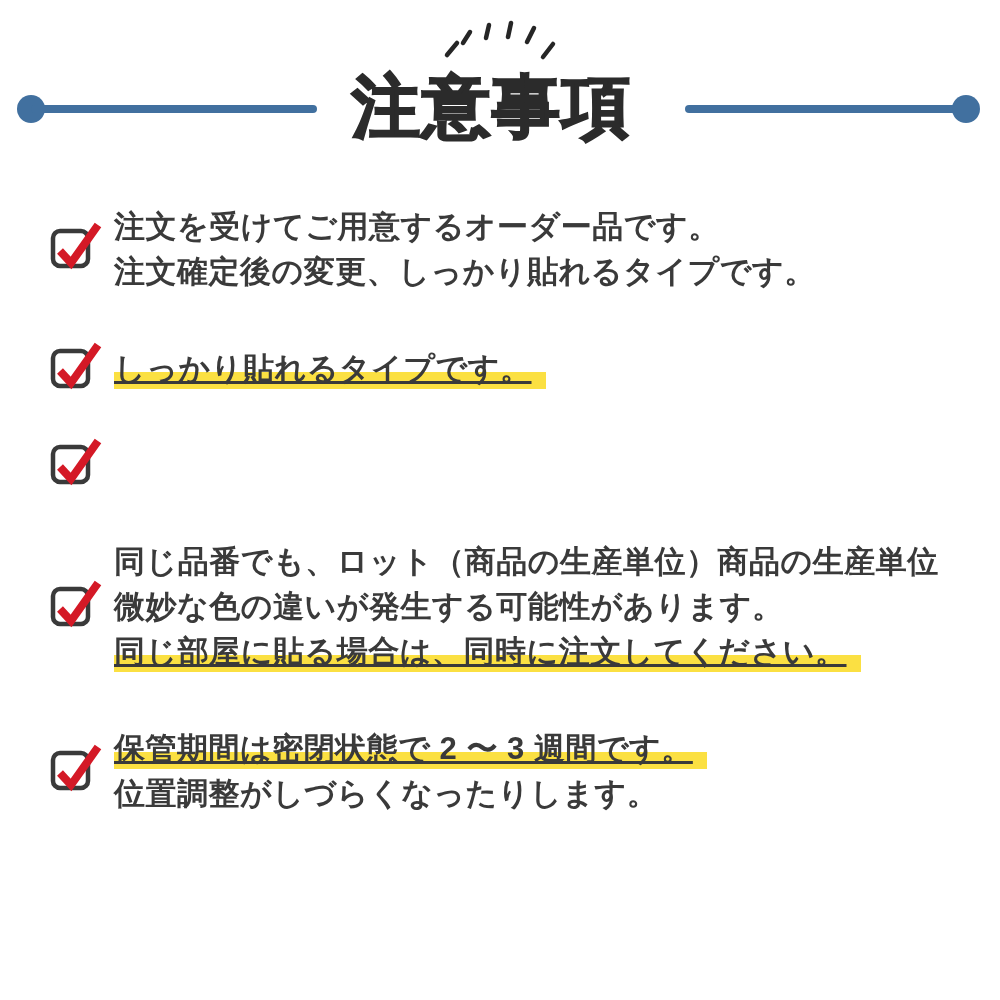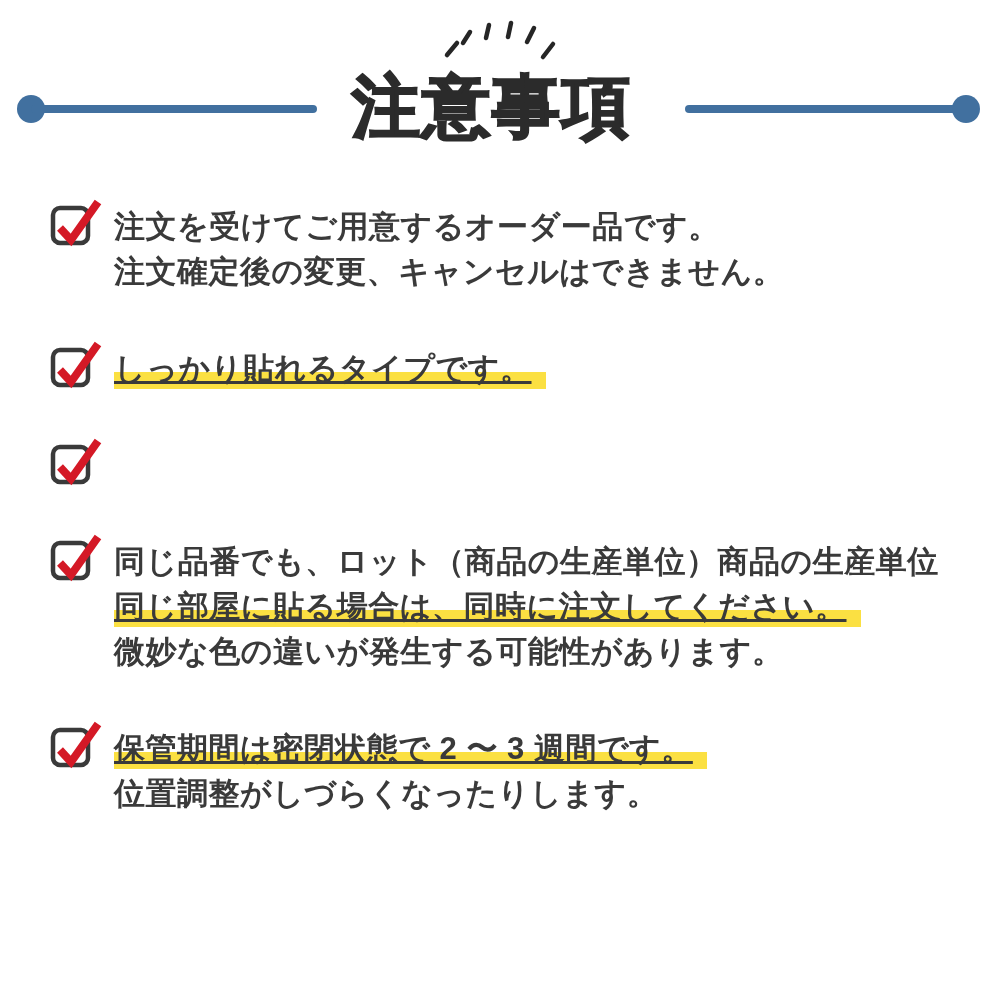--- a/index.html
+++ b/index.html
@@ -22,21 +22,21 @@
   .deco{position:absolute;top:95px;height:28px;display:flex;align-items:center;}
   .deco-left{left:17px;width:300px;}
   .deco-right{left:685px;width:295px;}
   .deco .dot{width:28px;height:28px;border-radius:50%;background:var(--accent);flex:none;}
   .deco .bar{flex:1;height:8px;background:var(--accent);border-radius:4px;}
   .deco-left .bar{margin-left:-14px;}
   .deco-right .bar{margin-right:-14px;}
 
   
   .notices{padding:36px 30px 0 50px;}
-  .notice{display:flex;align-items:flex-start;margin-bottom:52px;}
+  .notice{display:flex;align-items:center;margin-bottom:52px;}
   .checkbox{flex:none;margin:-10px 12px 0 0;}
   .lines{
     font-size:31px;line-height:45px;font-weight:bold;
     color:var(--text-color);letter-spacing:.5px;white-space:nowrap;
   }
   .line span{display:inline;}
   .line .hl{
     background:linear-gradient(to bottom,transparent 54%,var(--highlight) 54%);
     padding-right:14px;padding-bottom:3px;text-decoration:underline;
   }
@@ -70,21 +70,21 @@
 
   <div class="notices">
 
     <div class="notice">
       <svg class="checkbox" width="52" height="54" viewBox="0 0 52 54">
         <rect x="3" y="14" width="35" height="35" rx="7" fill="none" stroke="#3a3a3a" stroke-width="4.5"></rect>
         <path d="M10 34 L21 46 L48 8" fill="none" stroke="var(--check-red)" stroke-width="8" stroke-linejoin="miter"></path>
       </svg>
       <div class="lines">
         <div class="line"><span>注文を受けてご用意するオーダー品です。</span></div>
-        <div class="line"><span>注文確定後の変更、キャンセルはできません。</span></div>
+        <div class="line"><span>注文確定後の変更、しっかり貼れるタイプです。</span></div>
       </div>
     </div>
 
     <div class="notice">
       <svg class="checkbox" width="52" height="54" viewBox="0 0 52 54">
         <rect x="3" y="14" width="35" height="35" rx="7" fill="none" stroke="#3a3a3a" stroke-width="4.5"></rect>
         <path d="M10 34 L21 46 L48 8" fill="none" stroke="var(--check-red)" stroke-width="8" stroke-linejoin="miter"></path>
       </svg>
       <div class="lines">
         <div class="line"><span class="hl">しっかり貼れるタイプです。</span></div>
@@ -100,22 +100,22 @@
       </div>
     </div>
 
     <div class="notice">
       <svg class="checkbox" width="52" height="54" viewBox="0 0 52 54">
         <rect x="3" y="14" width="35" height="35" rx="7" fill="none" stroke="#3a3a3a" stroke-width="4.5"></rect>
         <path d="M10 34 L21 46 L48 8" fill="none" stroke="var(--check-red)" stroke-width="8" stroke-linejoin="miter"></path>
       </svg>
       <div class="lines">
         <div class="line"><span>同じ品番でも、ロット（商品の生産単位）商品の生産単位</span></div>
+        <div class="line"><span>微妙な色の違いが発生する可能性があります。</span></div>
         <div class="line"><span class="hl">同じ部屋に貼る場合は、同時に注文してください。</span></div>
-        <div class="line"><span>微妙な色の違いが発生する可能性があります。</span></div>
       </div>
     </div>
 
     <div class="notice">
       <svg class="checkbox" width="52" height="54" viewBox="0 0 52 54">
         <rect x="3" y="14" width="35" height="35" rx="7" fill="none" stroke="#3a3a3a" stroke-width="4.5"></rect>
         <path d="M10 34 L21 46 L48 8" fill="none" stroke="var(--check-red)" stroke-width="8" stroke-linejoin="miter"></path>
       </svg>
       <div class="lines">
         <div class="line"><span class="hl">保管期間は密閉状態で 2 〜 3 週間です。</span></div>

